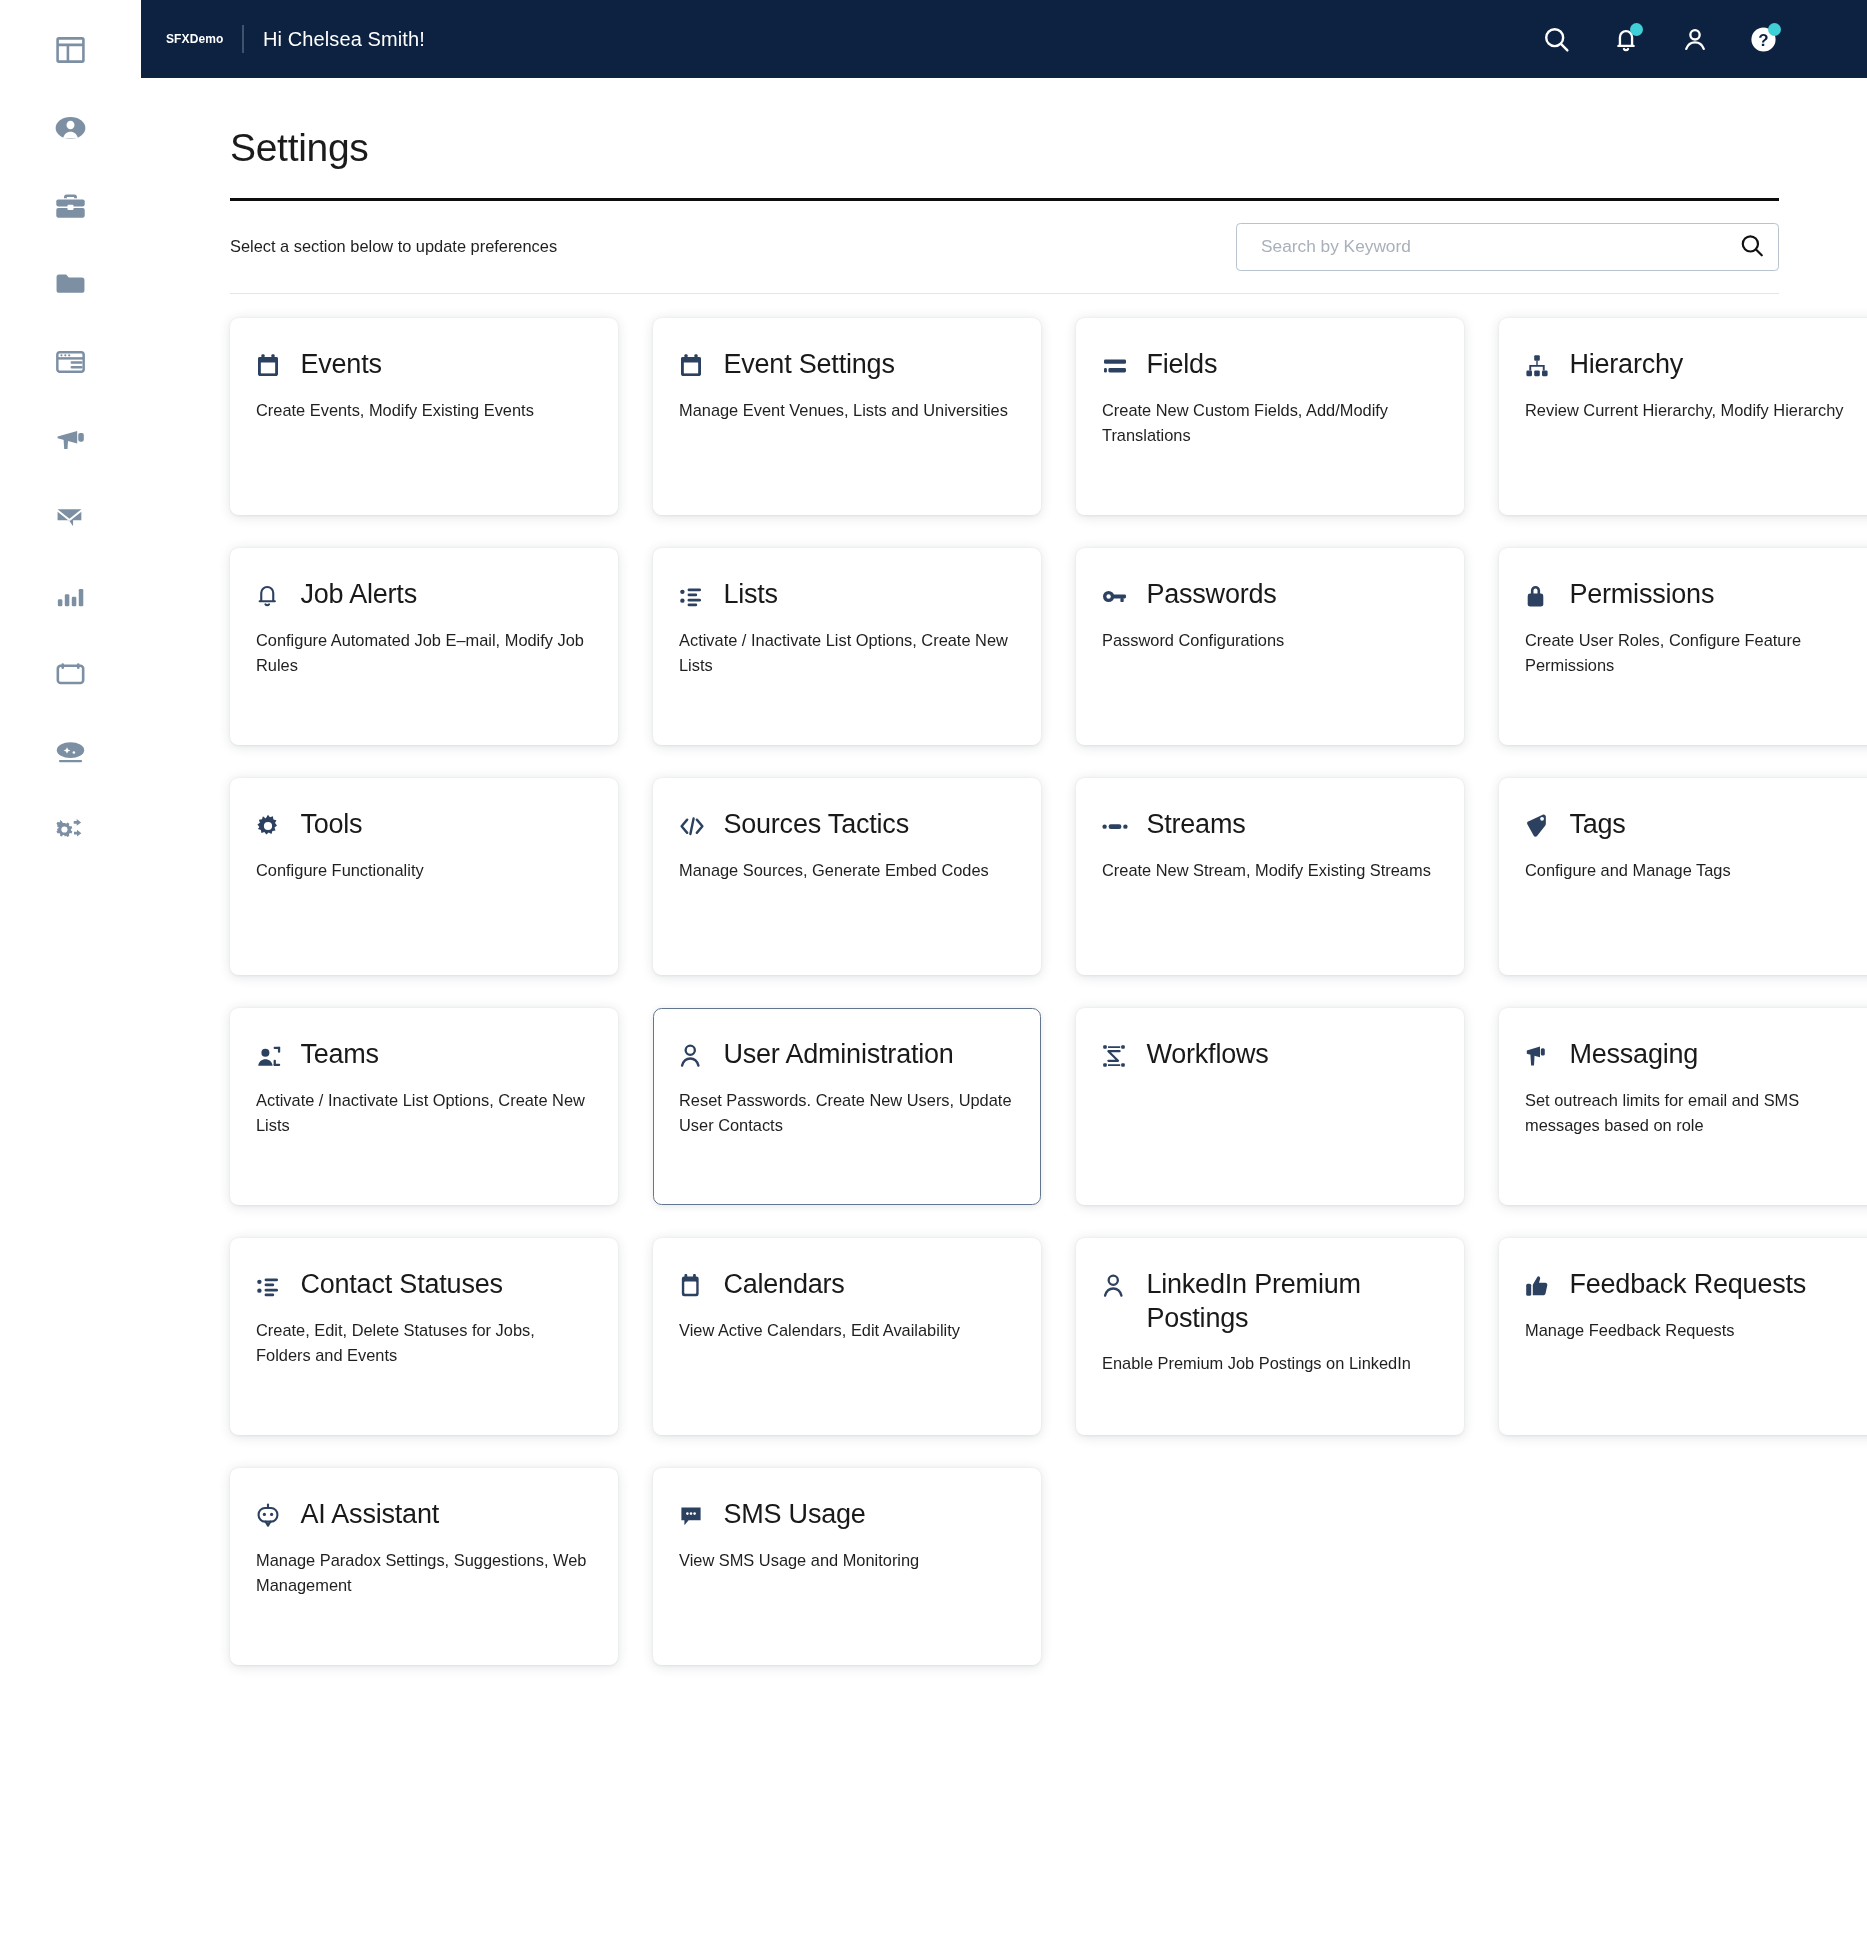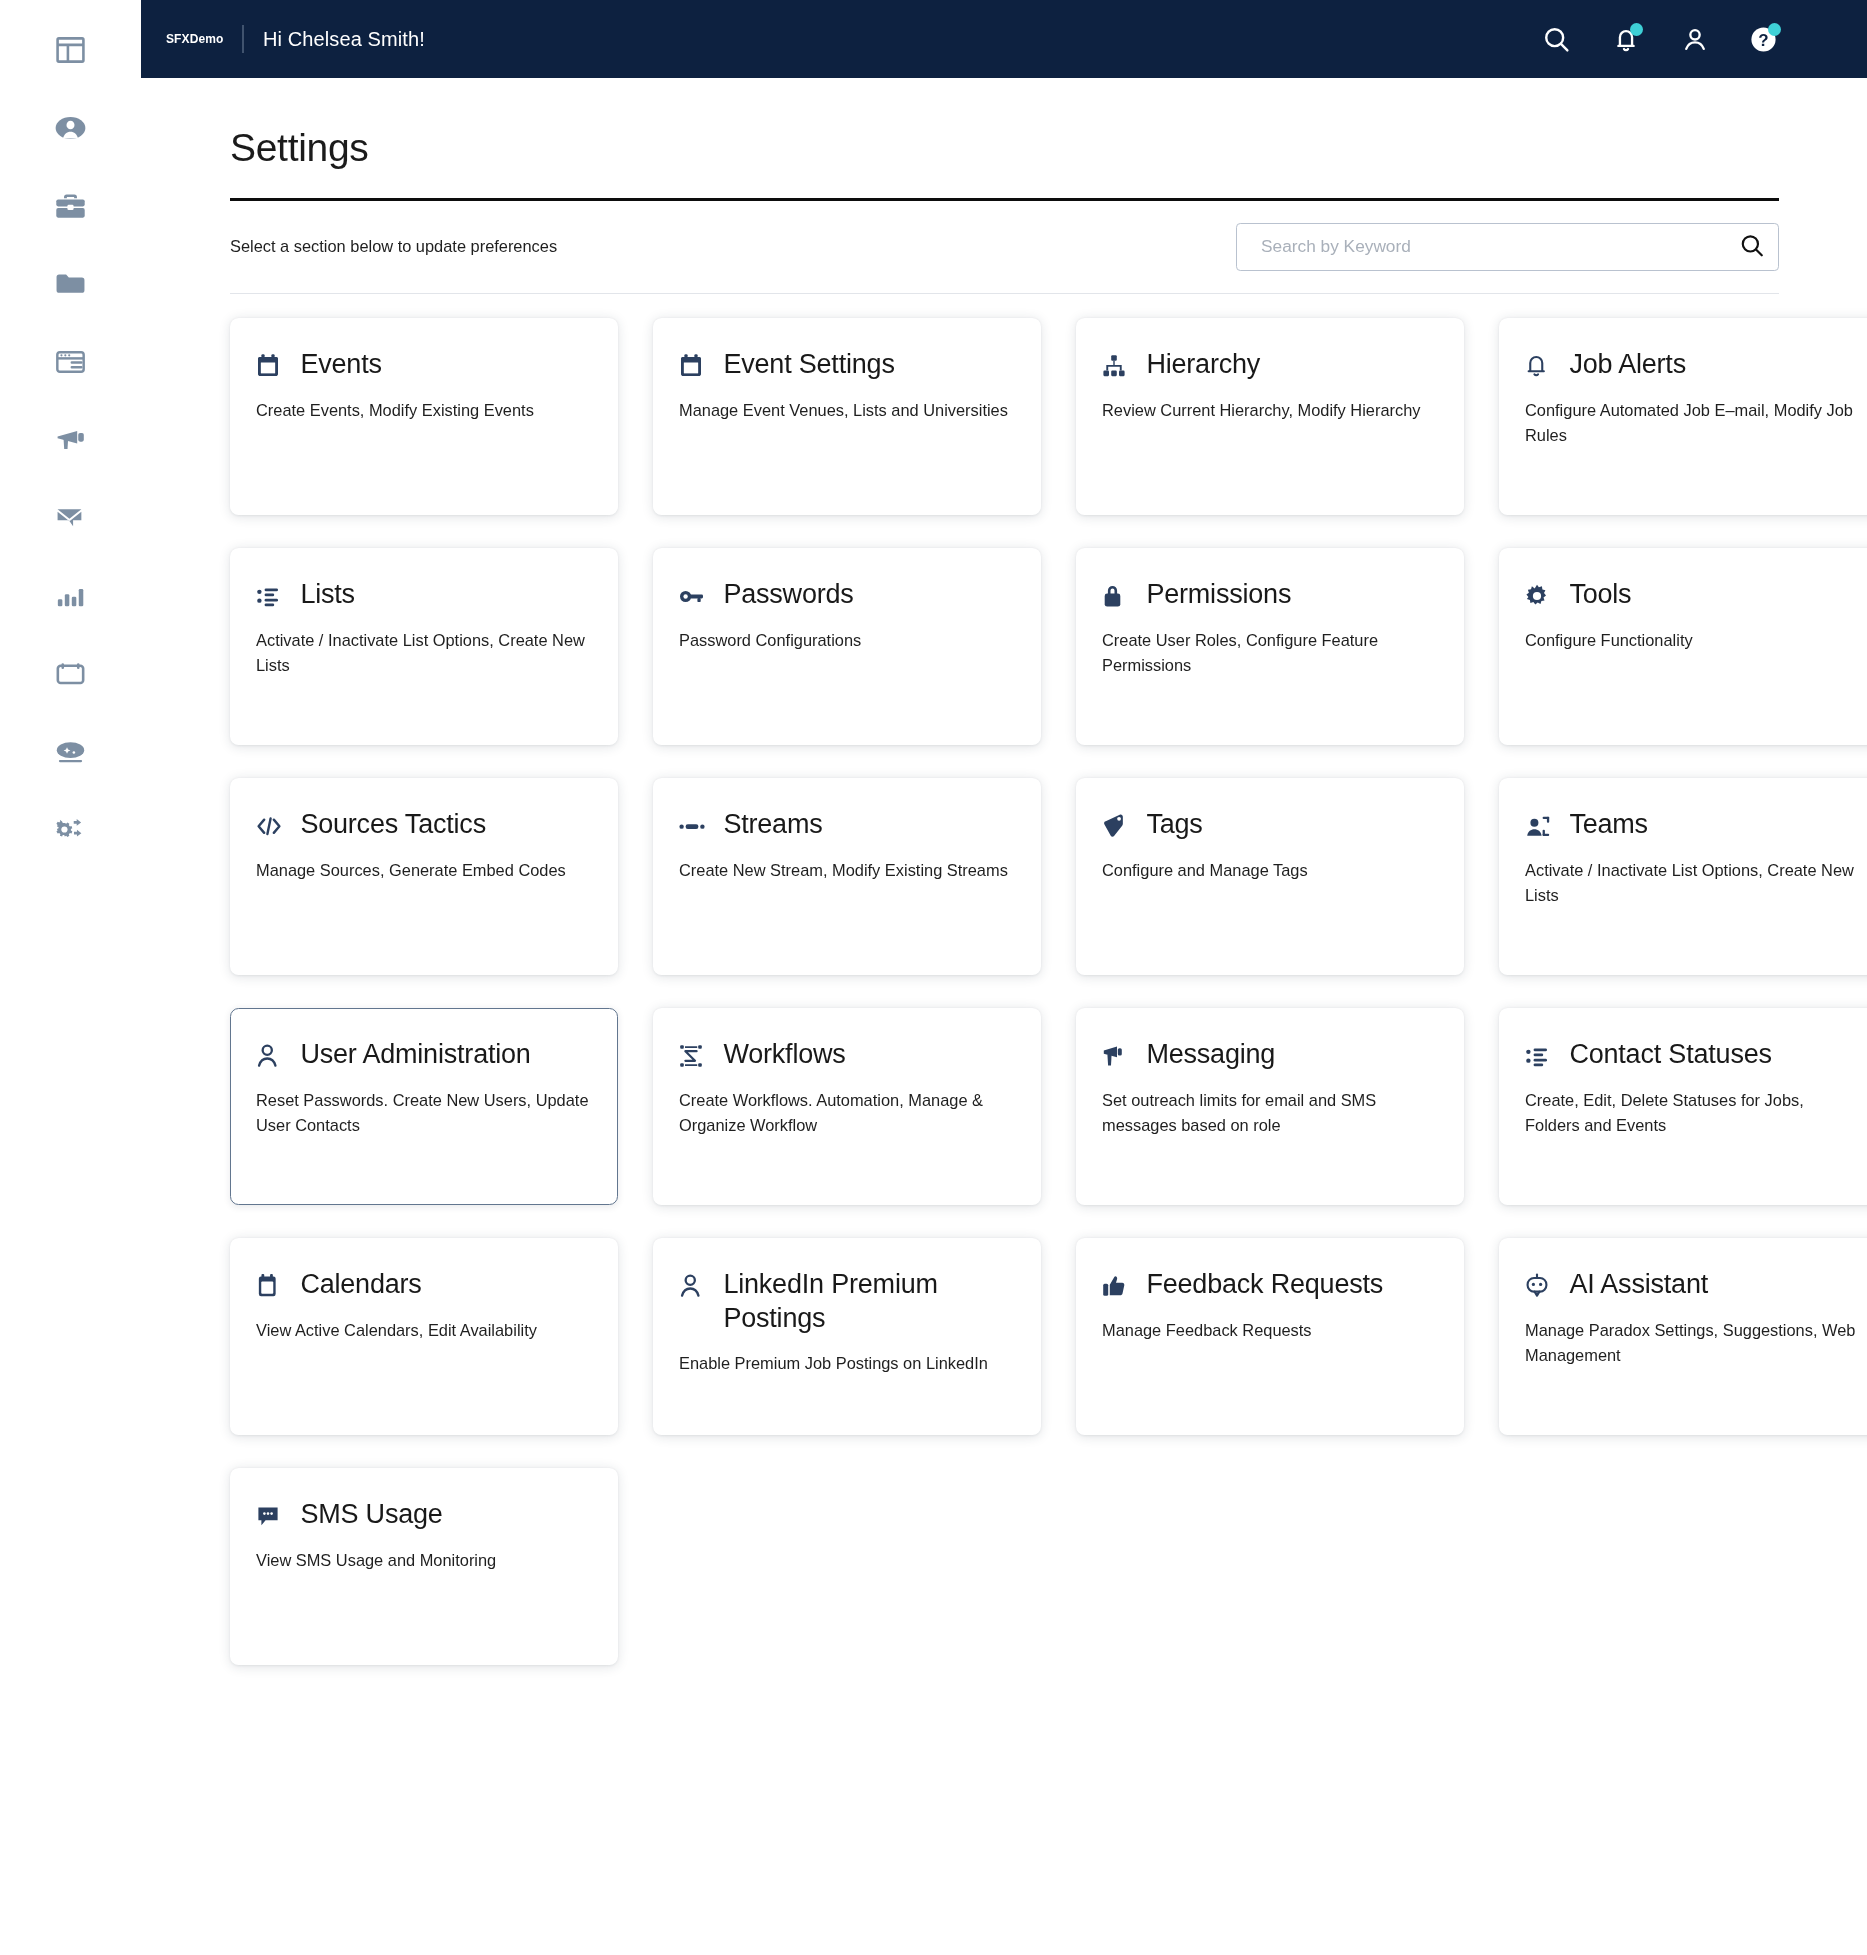--- a/index.html
+++ b/index.html
@@ -380,20 +380,33 @@
                 <rect x="3.6" y="8.4" width="16.8" height="13.2" rx="1.4" fill="none" stroke="#2c4060" stroke-width="2.4"></rect>
               </svg>
             </span>
             <span class="card-title">Event Settings</span>
           </div>
           <div class="card-desc">Manage Event Venues, Lists and Universities</div>
         </div>
         <div class="card">
           <div class="card-head">
             <span class="card-icon">
+              <svg width="26" height="22.5" viewBox="0 0 26 22" fill="#2c4060">
+                <rect x="2" y="4.2" width="22" height="4.4" rx="1.4"></rect>
+                <rect x="6.4" y="12.8" width="17.6" height="4.4" rx="1.4"></rect>
+                <rect x="2" y="12.8" width="2.9" height="4.4" rx="1.2"></rect>
+              </svg>
+            </span>
+            <span class="card-title">Fields</span>
+          </div>
+          <div class="card-desc">Create New Custom Fields, Add/Modify Translations</div>
+        </div>
+        <div class="card">
+          <div class="card-head">
+            <span class="card-icon">
               <svg width="24" height="24" viewBox="0 0 24 24" fill="#2c4060">
                 <rect x="9.2" y="1.2" width="5.6" height="5.6" rx="1.1"></rect>
                 <rect x="1.4" y="16.6" width="5.6" height="5.6" rx="1.1"></rect>
                 <rect x="9.2" y="16.6" width="5.6" height="5.6" rx="1.1"></rect>
                 <rect x="17" y="16.6" width="5.6" height="5.6" rx="1.1"></rect>
                 <path d="M11.3 6.8v4.2h-7v5.6h1.9V12.8h11.6v3.8h1.9V11H12.7V6.8z"></path>
               </svg>
             </span>
             <span class="card-title">Hierarchy</span>
           </div>
@@ -538,21 +551,20 @@
                 <rect x="1.2" y="1.2" width="3.6" height="3.6" rx="1"></rect>
                 <rect x="19.2" y="1.2" width="3.6" height="3.6" rx="1"></rect>
                 <rect x="1.2" y="19.2" width="3.6" height="3.6" rx="1"></rect>
                 <rect x="19.2" y="19.2" width="3.6" height="3.6" rx="1"></rect>
                 <path d="M6 2.2h12.2v1.8H6zM6 20.2h12.2V22H6z"></path>
                 <path d="M17.6 7.2H6.4L16 16.8H6.4" stroke="#2c4060" stroke-width="2.2" fill="none" stroke-linecap="round" stroke-linejoin="round"></path>
               </svg>
             </span>
             <span class="card-title">Workflows</span>
           </div>
-          <div class="card-desc">Create Workflows. Automation, Manage &amp; Organize Workflow</div>
         </div>
         <div class="card">
           <div class="card-head">
             <span class="card-icon">
               <svg width="24" height="24" viewBox="0 0 24 24" fill="#2c4060">
                 <path d="M1.8 6.4L15 2.6v10.6L1.8 9.8z"></path>
                 <rect x="15.8" y="4.2" width="4" height="7.4" rx="1.6"></rect>
                 <path d="M5.4 10.6h4.2l-.6 10.8H6.1z"></path>
               </svg>
             </span>

